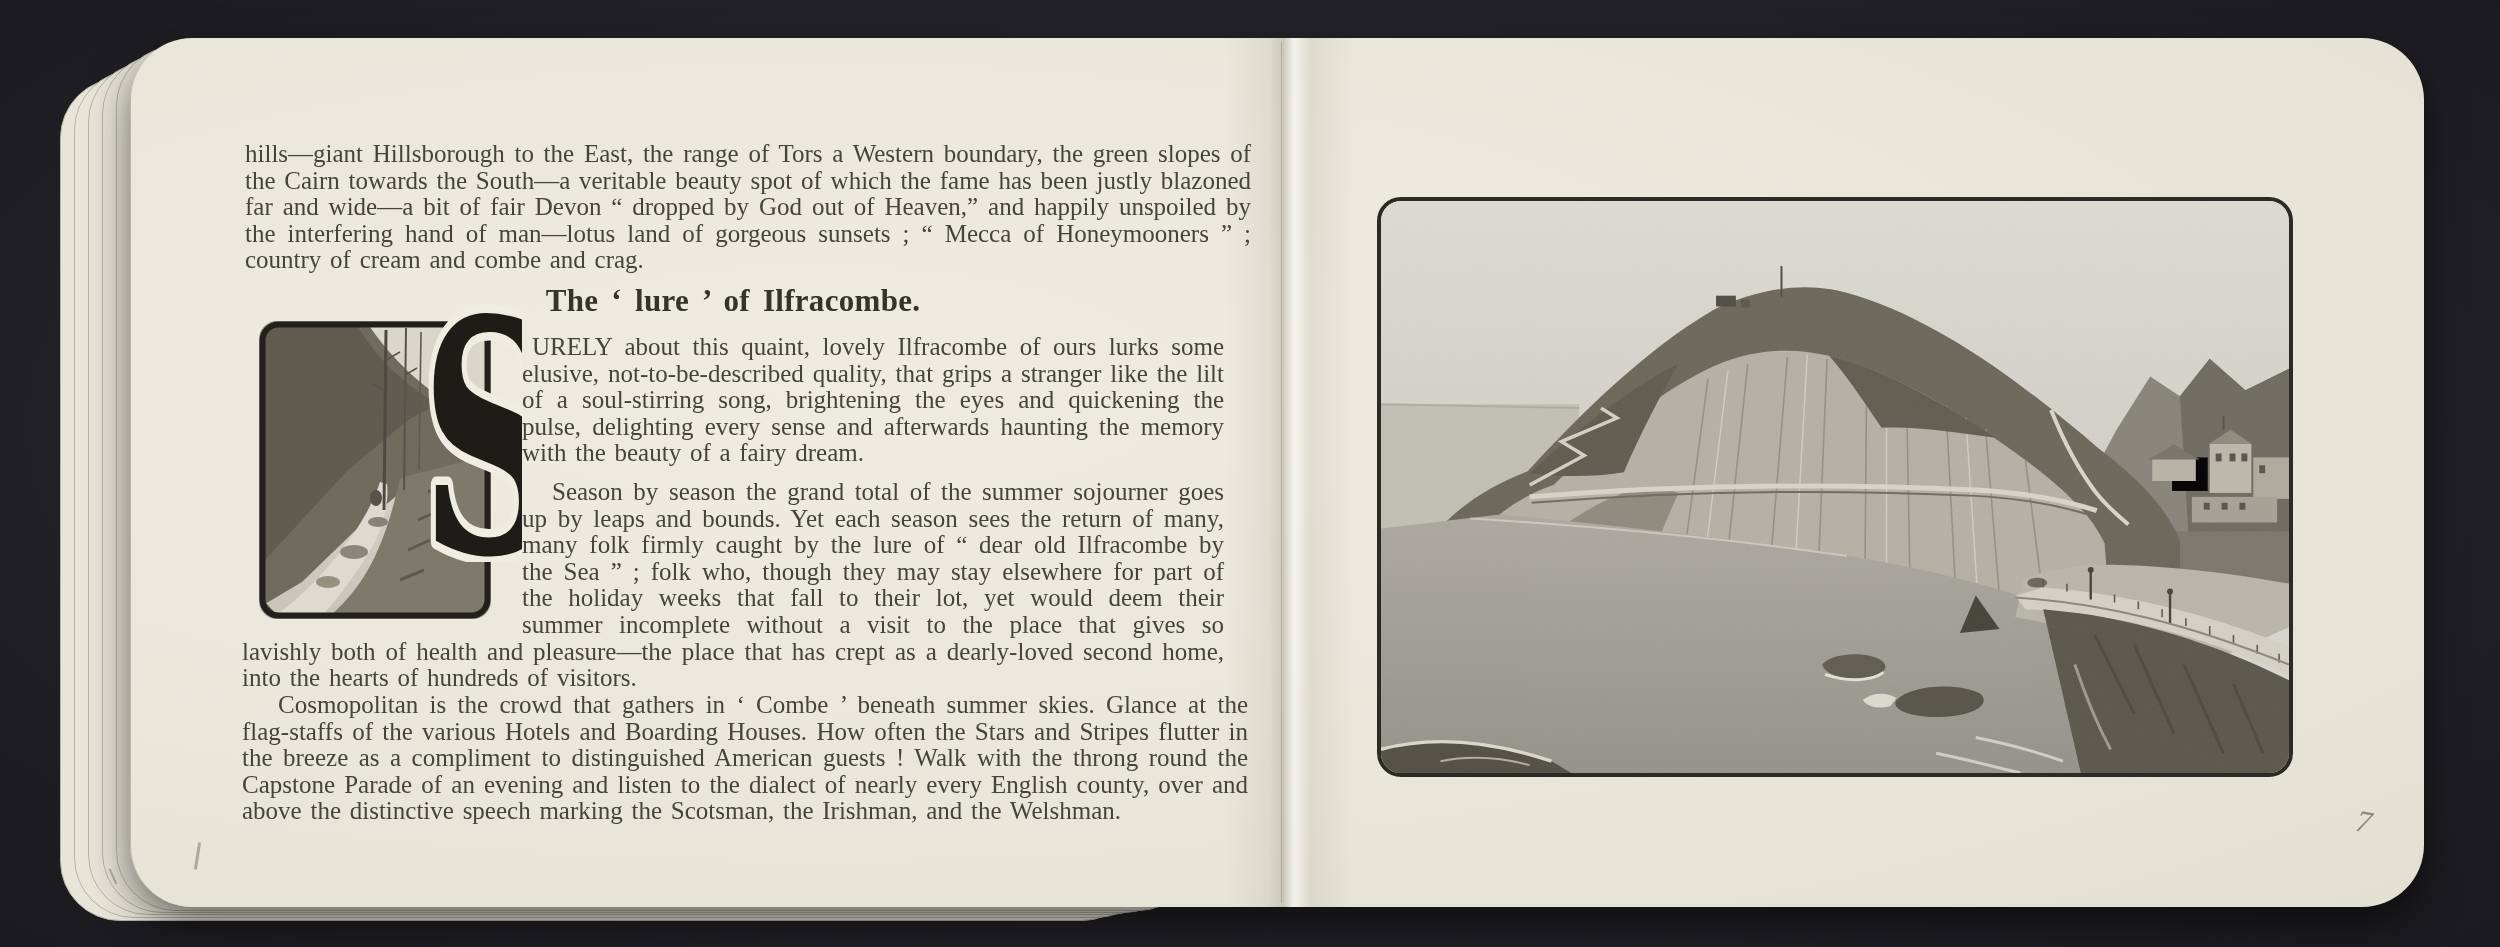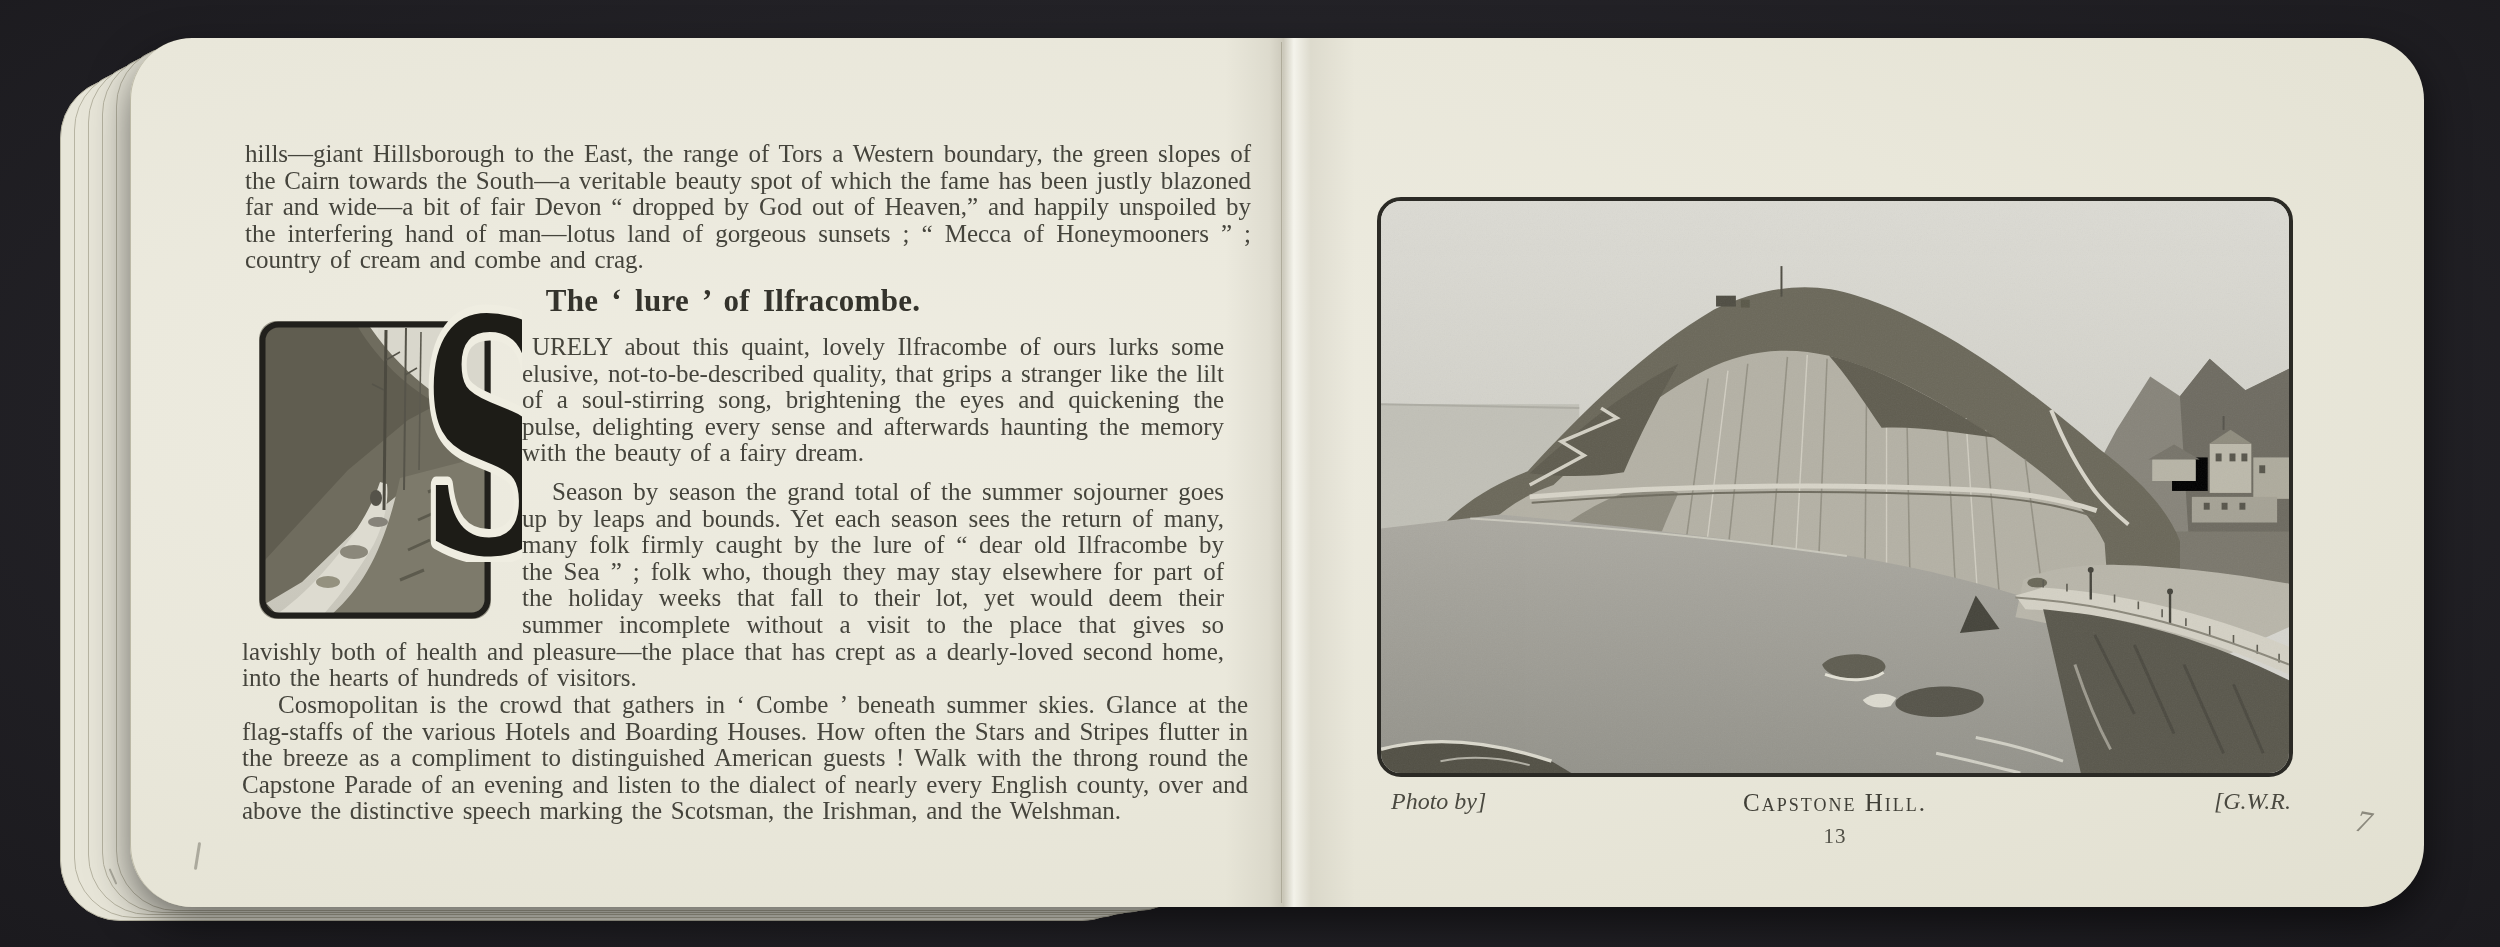--- a/index.html
+++ b/index.html
@@ -269,25 +269,19 @@
       <path d="M600,544 C630,550 660,558 688,568 M560,560 C590,566 620,574 645,580" stroke="#dfddd2" stroke-width="3" fill="none" opacity=".8"></path>
 
       <path d="M0,556 C52,542 112,548 172,568 L192,580 L0,580 Z" fill="#525045"></path>
       <path d="M0,556 C52,542 112,548 172,568" stroke="#dbd9cd" stroke-width="3.5" fill="none"></path>
       <path d="M60,568 C90,562 120,564 150,572" stroke="#c9c7bb" stroke-width="2" fill="none" opacity=".8"></path>
 
       <rect x="0" y="0" width="916" height="580" filter="url(#grain)" opacity="0.07"></rect>
     </svg>
   </div>
 
-  <div class="caption-row">
-    <span class="credit credit-left">Photo by]</span>
-    <span class="cap-title">Capstone Hill.</span>
-    <span class="credit credit-right">[G.W.R.</span>
-  </div>
-
-  <div class="pageno pageno-right">13</div>
+
 
   <div class="pencil7">7</div>
   <div class="pmark pmark1"></div>
   <div class="pmark pmark2"></div>
 
 </div>
 
 </body></html>

